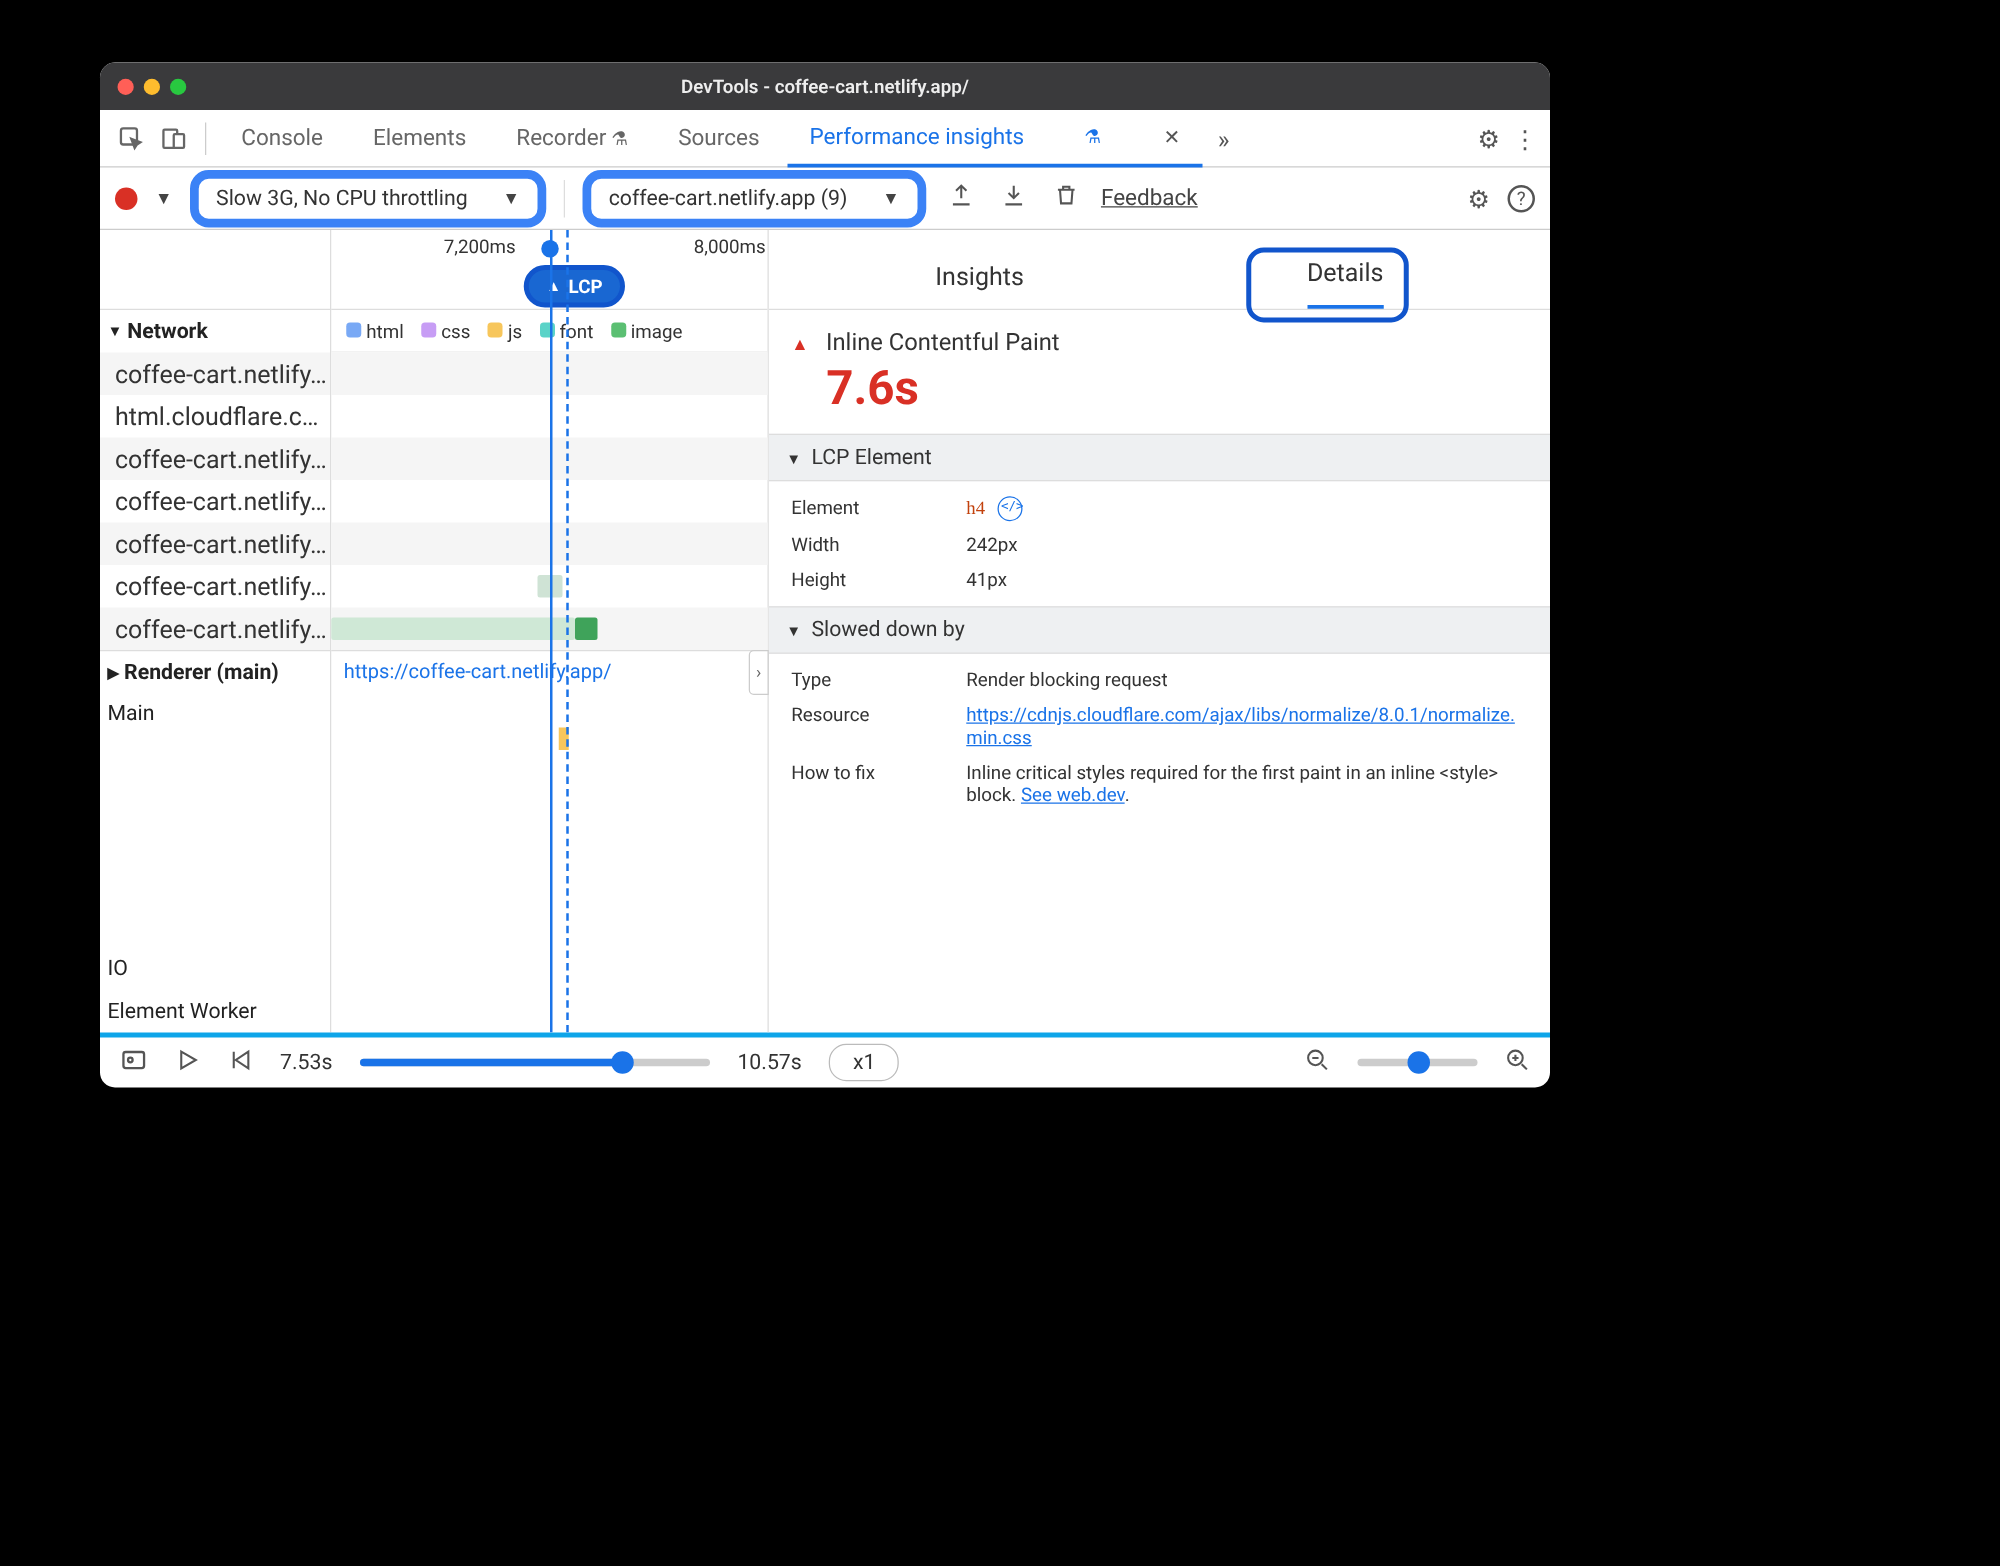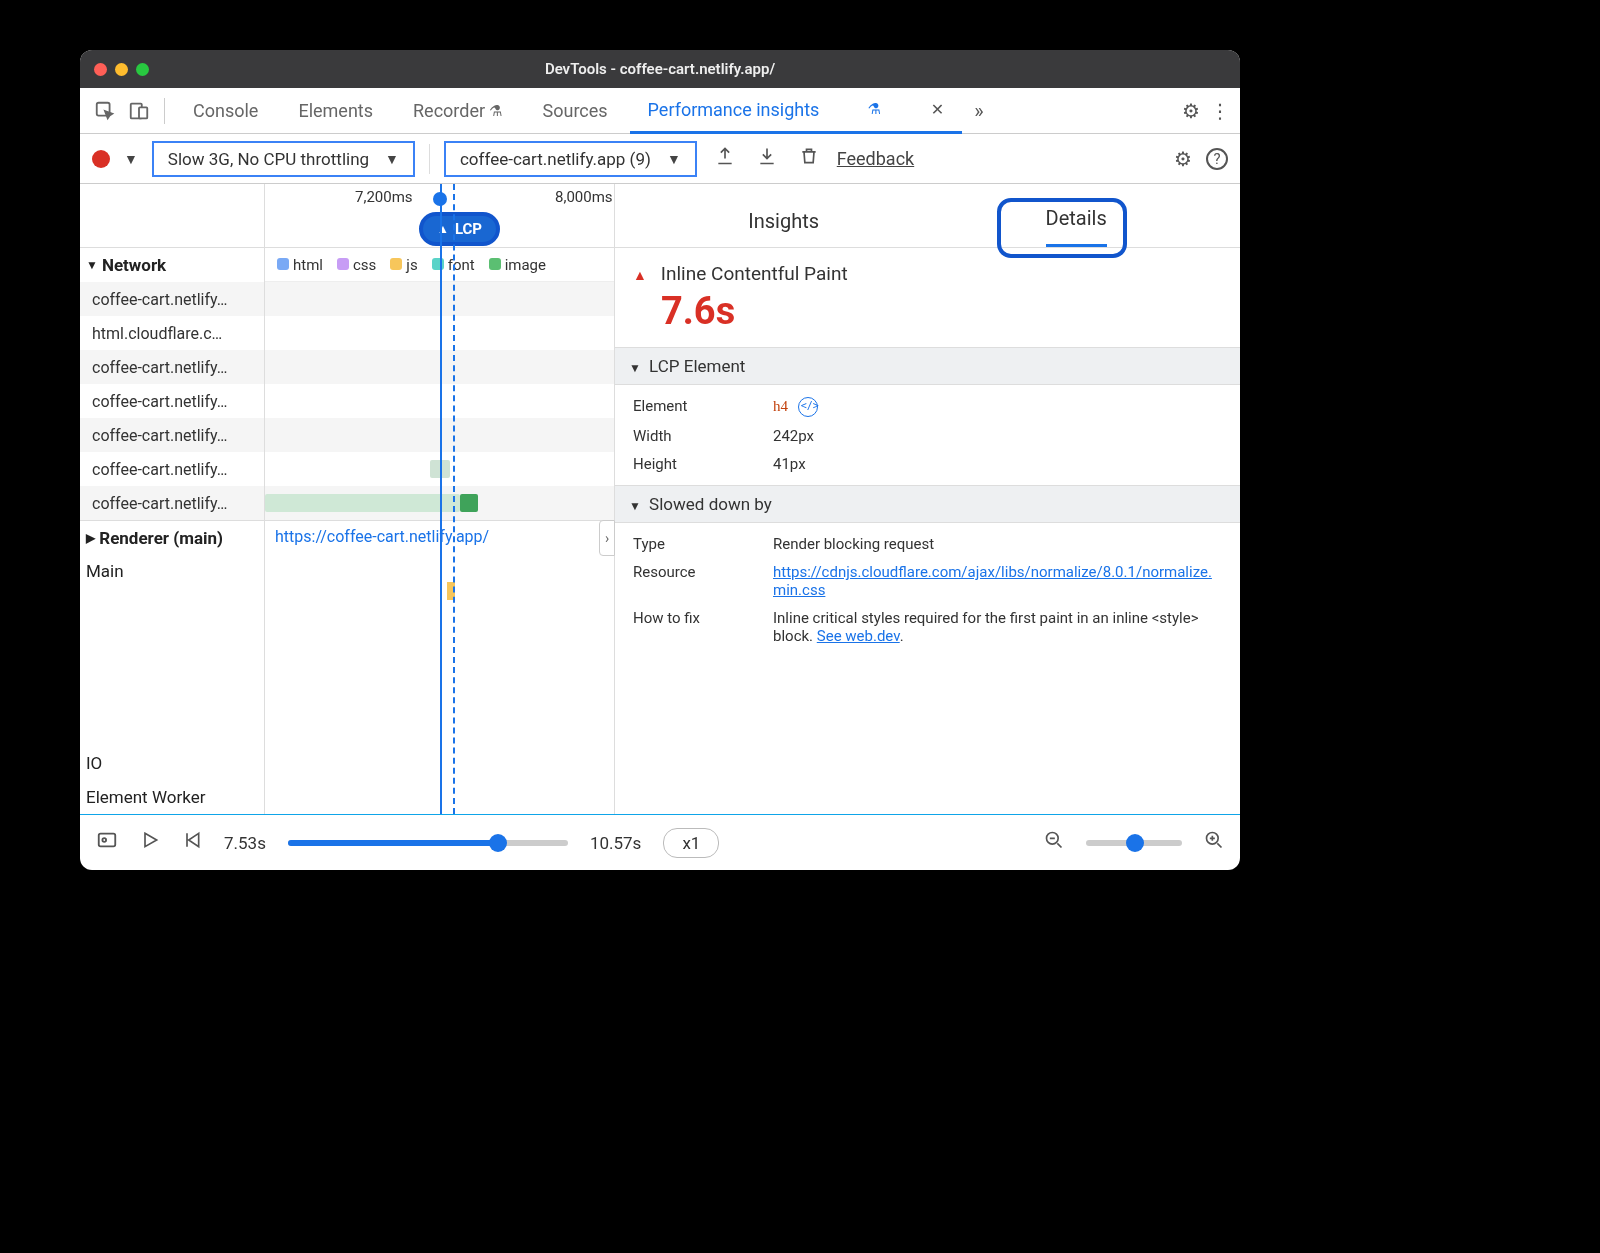--- a/index.html
+++ b/index.html
@@ -60,22 +60,22 @@
   .chev { color: #555; font-size: 20px; margin-left: 8px; }
   .tabs .right { margin-left: auto; display: flex; gap: 10px; align-items: center; }
   .gear, .kebab { color: #555; font-size: 20px; }
   .subbar {
     height: 50px; border-bottom: 1px solid #ccc;
     display: flex; align-items: center; padding: 0 12px; gap: 14px;
   }
   .rec { width: 18px; height: 18px; border-radius: 50%; background: #d93025; }
   .caret { color: #444; font-size: 14px; }
   .pill {
-    border: 2px solid #3b82f6; border-radius: 0; padding: 6px 14px;
-    display: flex; align-items: center; gap: 16px; font-size: 17px; color: #333;
+    border: 7px solid #3b82f6; border-radius: 15px; padding: 6px 14px;
+    display: flex; align-items: center; gap: 28px; font-size: 17px; color: #333;
     background: #fff;
   }
   .subbar .iconbtn { color: #555; font-size: 20px; width: 28px; text-align:center; }
   .feedback { text-decoration: underline; color: #444; font-size: 18px; }
   .subbar .right { margin-left: auto; display:flex; gap: 14px; align-items:center; }
   .main {
     flex: 1; display: flex; overflow: hidden;
   }
   .leftcol {
     width: 185px; border-right: 1px solid #ddd;
@@ -85,21 +85,21 @@
     height: 64px; border-bottom: 1px solid #ddd;
   }
   .section-row {
     height: 34px; display:flex; align-items:center; padding: 0 6px;
     font-size: 17px; color: #222;
   }
   .section-row.bold { font-weight: 700; }
   .disclose { font-size: 12px; margin-right: 4px; }
   .net-rows .row {
     height: 34px; display:flex; align-items:center; padding: 0 12px;
-    font-size: 16px; color: #333; overflow: hidden; white-space: nowrap;
+    font-size: 20px; color: #333; overflow: hidden; white-space: nowrap;
     text-overflow: ellipsis;
   }
   .net-rows .row:nth-child(odd){ background:#f5f5f5; }
   .midcol {
     width: 350px; border-right: 1px solid #ddd; position: relative;
     display:flex; flex-direction:column;
   }
   .mid-hdr {
     height: 64px; border-bottom: 1px solid #ddd; position: relative;
   }
@@ -157,21 +157,21 @@
   .kv .k { color:#333; }
   .kv .v { color:#333; }
   .tagname { color:#c2410c; font-family: Liberation Serif, serif; }
   .inspect-icon {
     display:inline-block; border:1.5px solid #1a73e8; border-radius:50%;
     width:20px; height:20px; position:relative; vertical-align:middle; margin-left:6px;
   }
   .inspect-icon::before { content:"</>"; font-size:10px; color:#1a73e8; position:absolute; left:2px; top:2px; font-family:monospace;}
   .linklike { color:#1a73e8; text-decoration: underline; word-break:break-all; }
   .footer {
-    height: 56px; border-top: 1px solid #0ea5e9; display:flex; align-items:center;
+    height: 44px; border-top: 4px solid #0ea5e9; display:flex; align-items:center;
     padding: 0 16px; gap: 22px; font-size: 17px; color:#333;
   }
   .footer .iconbtn { color:#555; font-size:20px; }
   .slider {
     flex:0 0 280px; height:6px; background:#ccc; border-radius:3px; position:relative;
   }
   .slider .fill { position:absolute; left:0; top:0; bottom:0; background:#1a73e8; border-radius:3px; }
   .slider .thumb { position:absolute; top:-6px; width:18px; height:18px; border-radius:50%; background:#1a73e8; }
   .speed { border:1px solid #bbb; border-radius:14px; padding:4px 18px; }
   .zoomslider { width:96px; height:6px; background:#ccc; border-radius:3px; position:relative; }

